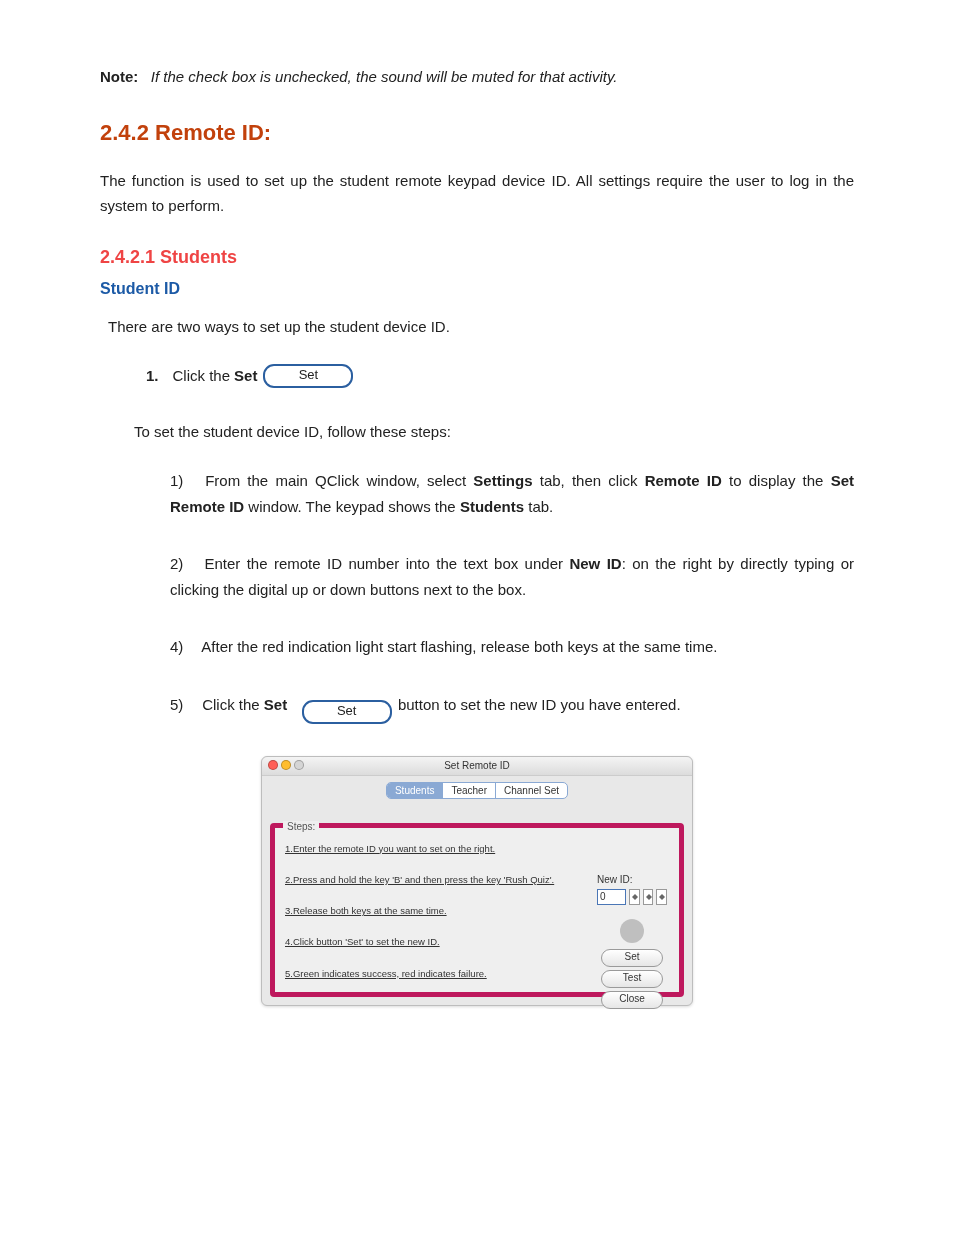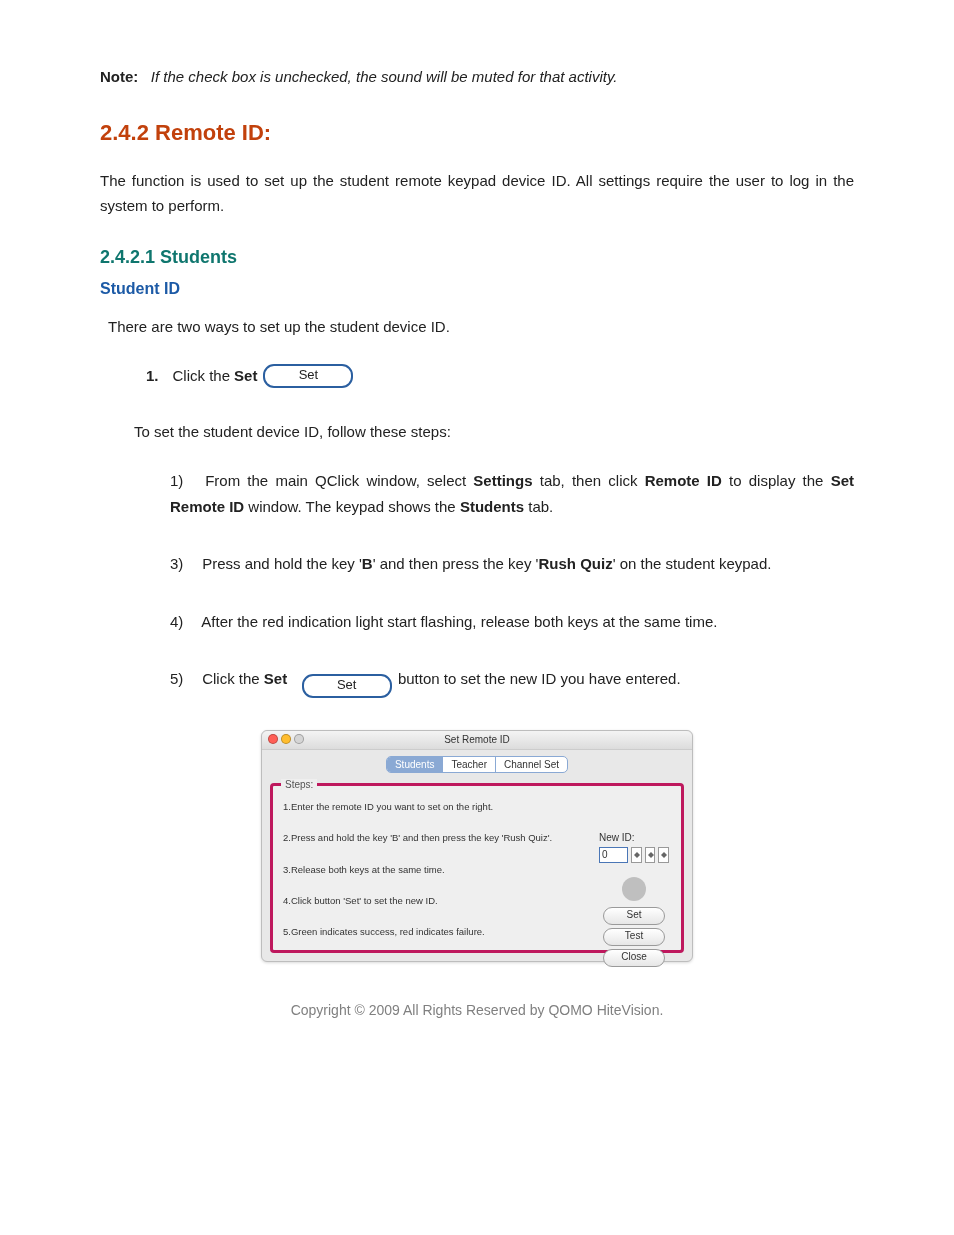--- a/index.html
+++ b/index.html
@@ -24,21 +24,21 @@
   .note-line { margin: 0 0 30px 0; }
   .note-label { font-weight: bold; }
   .note-body { font-style: italic; }
   h2.sec-242 {
     color: #c2410c;
     font-size: 22px;
     margin: 28px 0 22px 0;
     font-weight: bold;
   }
   h3.sec-2421 {
-    color: #0f766e;
+    color: #ef4444;
     font-size: 18px;
     margin: 28px 0 10px 0;
     font-weight: bold;
   }
   .student-id-h {
     color: #1c5aa6;
     font-size: 16px;
     font-weight: bold;
     margin: 12px 0 8px 0;
   }
@@ -84,32 +84,32 @@
   }
   .traffic { position: absolute; left: 6px; top: 3px; display:flex; gap:3px; }
   .dot { width:10px; height:10px; border-radius:50%; border:1px solid rgba(0,0,0,.25); box-sizing:border-box;}
   .dot.red{background:#ff5f57;} .dot.yellow{background:#ffbd2e;} .dot.gray{background:#d5d5d5;}
   .tabbar { text-align:center; padding:6px 0 0 0; }
   .seg { display:inline-flex; border:1px solid #8aa9d4; border-radius:5px; overflow:hidden; background:#fff;}
   .seg span{ padding:2px 8px; font-size:10px; border-right:1px solid #8aa9d4;}
   .seg span:last-child{border-right:none;}
   .seg .active{ background:#8aa9d4; color:#fff; }
   .group {
-    margin:10px 8px 8px 8px;
+    margin:24px 8px 8px 8px;
     padding:8px 10px 12px 10px;
     background:#efefef;
-    border:3px solid #be185d;
+    border:5px solid #be185d;
     border-radius:4px;
     position:relative;
   }
   .group-legend{
     position:absolute; top:-7px; left:8px;
     background:#efefef; padding:0 4px; font-size:10px; color:#555;
   }
-  .steps-col{ width:280px;}
+  .steps-col{ width:280px;text-decoration:underline;}
   .steps-col p{ margin:6px 0 18px 0; font-size:9.5px; line-height:1.4;}
   .side-col{ position:absolute; right:12px; top:46px; width:70px; text-align:left;}
   .newid-lbl{font-size:10px; margin-bottom:4px;}
   .id-row{display:flex; align-items:center; gap:3px;}
   .id-box{ width:26px; height:14px; border:1px solid #4a76b6; background:#fff; font-size:10px; padding:0 2px; line-height:14px;}
   .spin{ width:10px; height:14px; border:1px solid #999; background:#fff; position:relative;}
   .spin::before,.spin::after{content:''; position:absolute; left:2px; right:2px; border:3px solid transparent;}
   .spin::before{top:1px; border-bottom:3px solid #666;}
   .spin::after{bottom:1px; border-top:3px solid #666;}
   .status-dot{ width:24px;height:24px;border-radius:50%;background:#bfbfbf;margin:14px auto 6px;}
@@ -150,22 +150,22 @@
   </div>
 
   <p class="body-text para indent-block">To set the student device ID, follow these steps:</p>
 
   <ol class="steps-parens body-text">
     <li>
       <span class="step-num">1)</span>
       <span>From the main QClick window, select </span><b>Settings</b><span> tab, then click </span><b>Remote ID</b><span> to display the </span><b>Set Remote ID</b><span> window. The keypad shows the </span><b>Students</b><span> tab.</span>
     </li>
     <li>
-      <span class="step-num">3)</span>
-      <span>Press and hold the key '</span><b>B</b><span>' and then press the key '</span><b>Rush Quiz</b><span>' on the student keypad.</span>
+      <span class="step-num">2)</span>
+      <span>Enter the remote ID number into the text box under </span><b>New ID</b><span>: on the right by directly typing or clicking the digital up or down buttons next to the box.</span>
     </li>
     <li>
       <span class="step-num">4)</span>
       <span>After the red indication light start flashing, release both keys at the same time.</span>
     </li>
     <li>
       <span class="step-num">5)</span>
       <span>Click the </span><b>Set</b>
       <span>&nbsp;</span>
       <span class="inline-set-btn">Set</span>
@@ -207,15 +207,14 @@
           <span class="spin"></span>
         </div>
         <div class="status-dot"></div>
         <span class="winbtn">Set</span>
         <span class="winbtn">Test</span>
         <span class="winbtn">Close</span>
       </div>
     </div>
   </div>
 
-  <div class="copyright">Copyright © 2009 All Rights Reserved by QOMO HiteVision.</div>
 
 </div>
 
 </body></html>

